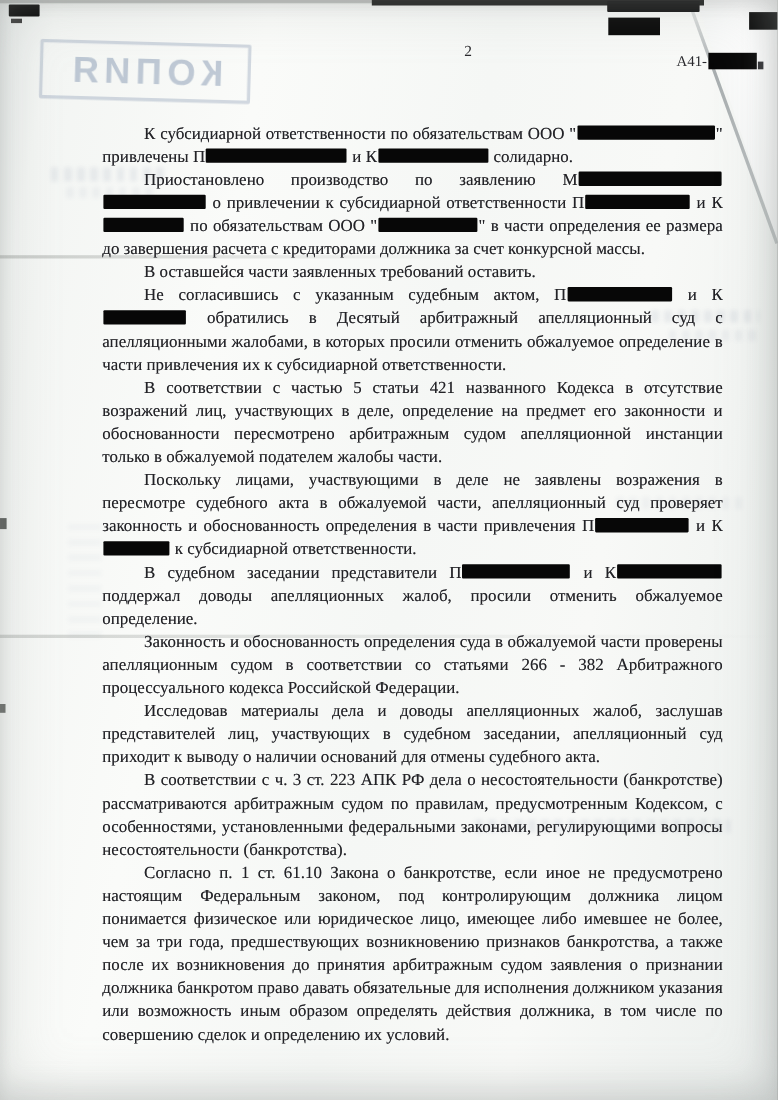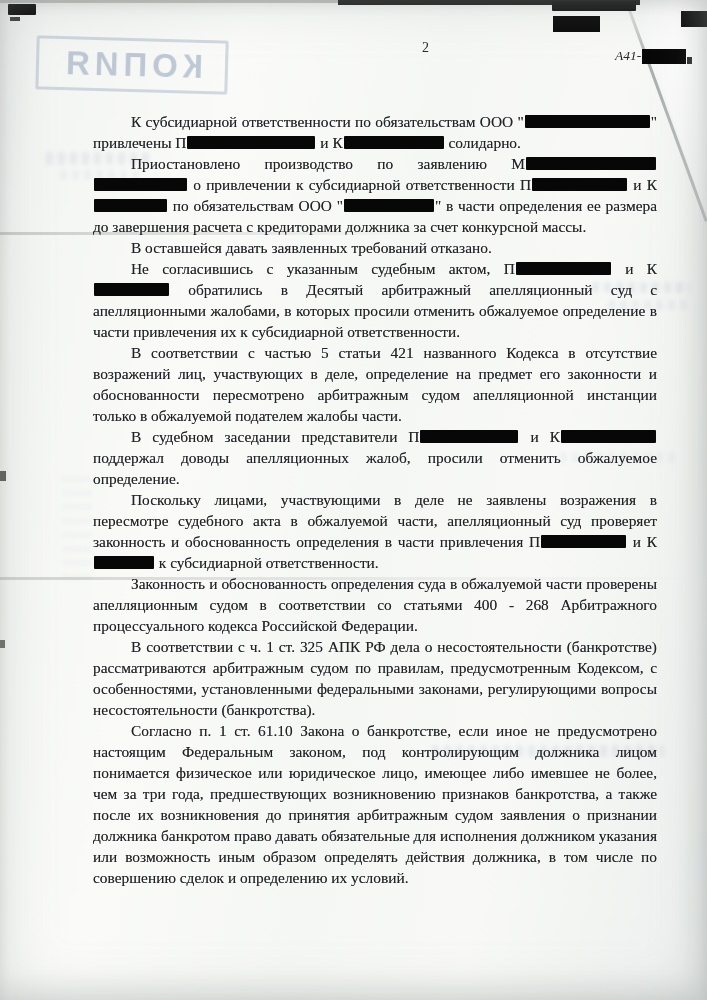--- a/index.html
+++ b/index.html
@@ -44,21 +44,21 @@
   .sm4{top:452px;left:560px;width:118px;height:11px;opacity:.3;}
   .sm5{top:470px;left:62px;width:30px;height:110px;opacity:.18;
     background:repeating-linear-gradient(0deg,rgba(105,120,150,.25) 0 6px,rgba(105,120,150,0) 6px 14px);}
   
   .crease1{position:absolute;top:232px;left:0;width:420px;height:3px;
     background:linear-gradient(to right,rgba(148,152,148,.45),rgba(148,152,148,0));}
   .crease2{position:absolute;top:577px;left:0;width:707px;height:3px;
     background:linear-gradient(to right,rgba(150,154,150,.40),rgba(150,154,150,.08) 70%,rgba(150,154,150,0));}
   
   .page-number{position:absolute;top:40px;left:422px;font-size:14px;color:#2a2a2e;}
-  .case-number{position:absolute;top:48px;left:615px;font-size:13.5px;color:#2a2a2e;display:flex;align-items:center;font-style:italic;}
+  .case-number{position:absolute;top:48px;left:615px;font-size:13.5px;color:#2a2a2e;display:flex;}
   .case-redact{display:inline-block;width:44px;height:15px;background:#070707;margin-left:1px;}
   .case-tail{display:inline-block;width:5px;height:7px;background:#2e2e32;margin-left:1px;margin-top:8px;}
   
   .doc-body{position:absolute;top:71px;left:93px;width:564px;
     font-size:15.4px;line-height:21px;color:#232327;
     text-align:justify;text-shadow:0 0 .5px rgba(45,45,55,.55);margin-top:40px;}
   .para{margin:0;text-indent:38px;}
   .redact{display:inline-block;height:13px;background:#070707;vertical-align:-1px;border-radius:1px;margin:0 1px;}
 </style>
 </head>
@@ -99,24 +99,25 @@
 
   <div class="case-number">
     <span>А41-</span>
     <span class="case-redact"></span>
     <span class="case-tail"></span>
   </div>
 
   <div class="doc-body">
       <p class="para">К субсидиарной ответственности по обязательствам ООО "<span class="redact" style="width: 125px;"></span>" привлечены П<span class="redact" style="width: 128px;"></span> и К<span class="redact" style="width: 100px;"></span> солидарно.</p>
       <p class="para">Приостановлено производство по заявлению М<span class="redact" style="width: 130px;"></span> <span class="redact" style="width: 93px;"></span> о привлечении к субсидиарной ответственности П<span class="redact" style="width: 95px;"></span> и К<span class="redact" style="width: 73px;"></span> по обязательствам ООО "<span class="redact" style="width: 90px;"></span>" в части определения ее размера до завершения расчета с кредиторами должника за счет конкурсной массы.</p>
-      <p class="para">В оставшейся давать заявленных требований отказано.</p>
+      <p class="para">В оставшейся части заявленных требований оставить.</p>
       <p class="para">Не согласившись с указанным судебным актом, П<span class="redact" style="width: 95px;"></span> и К<span class="redact" style="width: 75px;"></span> обратились в Десятый арбитражный апелляционный суд с апелляционными жалобами, в которых просили отменить обжалуемое определение в части привлечения их к субсидиарной ответственности.</p>
       <p class="para">В соответствии с частью 5 статьи 421 названного Кодекса в отсутствие возражений лиц, участвующих в деле, определение на предмет его законности и обоснованности пересмотрено арбитражным судом апелляционной инстанции только в обжалуемой подателем жалобы части.</p>
+      <p class="para">Поскольку лицами, участвующими в деле не заявлены возражения в пересмотре судебного акта в обжалуемой части, апелляционный суд проверяет законность и обоснованность определения в части привлечения П<span class="redact" style="width: 85px;"></span> и К<span class="redact" style="width: 60px;"></span> к субсидиарной ответственности.</p>
       <p class="para">В судебном заседании представители П<span class="redact" style="width: 98px;"></span> и К<span class="redact" style="width: 95px;"></span> поддержал доводы апелляционных жалоб, просили отменить обжалуемое определение.</p>
-      <p class="para">Поскольку лицами, участвующими в деле не заявлены возражения в пересмотре судебного акта в обжалуемой части, апелляционный суд проверяет законность и обоснованность определения в части привлечения П<span class="redact" style="width: 85px;"></span> и К<span class="redact" style="width: 60px;"></span> к субсидиарной ответственности.</p>
-      <p class="para">Законность и обоснованность определения суда в обжалуемой части проверены апелляционным судом в соответствии со статьями 400 - 268 Арбитражного процессуального кодекса Российской Федерации.</p>
-      <p class="para">В соответствии с ч. 1 ст. 325 АПК РФ дела о несостоятельности (банкротстве) рассматриваются арбитражным судом по правилам, предусмотренным Кодексом, с особенностями, установленными федеральными законами, регулирующими вопросы несостоятельности (банкротства).</p>
+      <p class="para">Законность и обоснованность определения суда в обжалуемой части проверены апелляционным судом в соответствии со статьями 266 - 382 Арбитражного процессуального кодекса Российской Федерации.</p>
+      <p class="para">Исследовав материалы дела и доводы апелляционных жалоб, заслушав представителей лиц, участвующих в судебном заседании, апелляционный суд приходит к выводу о наличии оснований для отмены судебного акта.</p>
+      <p class="para">В соответствии с ч. 3 ст. 223 АПК РФ дела о несостоятельности (банкротстве) рассматриваются арбитражным судом по правилам, предусмотренным Кодексом, с особенностями, установленными федеральными законами, регулирующими вопросы несостоятельности (банкротства).</p>
       <p class="para">Согласно п. 1 ст. 61.10 Закона о банкротстве, если иное не предусмотрено настоящим Федеральным законом, под контролирующим должника лицом понимается физическое или юридическое лицо, имеющее либо имевшее не более, чем за три года, предшествующих возникновению признаков банкротства, а также после их возникновения до принятия арбитражным судом заявления о признании должника банкротом право давать обязательные для исполнения должником указания или возможность иным образом определять действия должника, в том числе по совершению сделок и определению их условий.</p>
     </div>
 
   <div class="vignette"></div>
 </div>
 
 </body></html>

